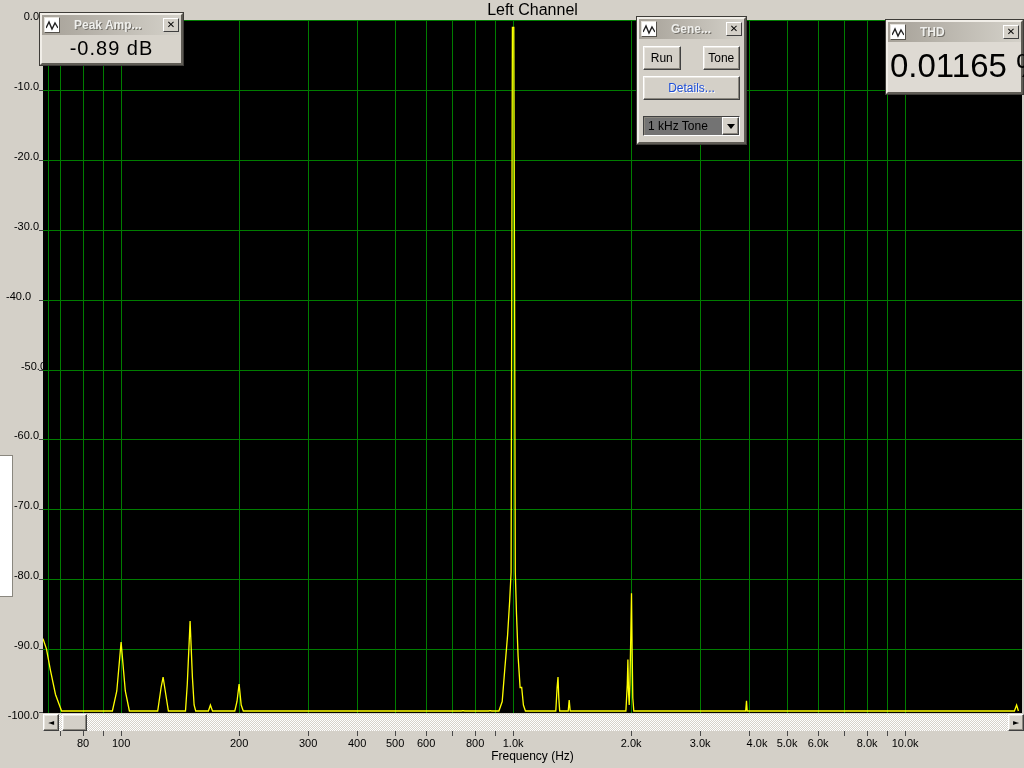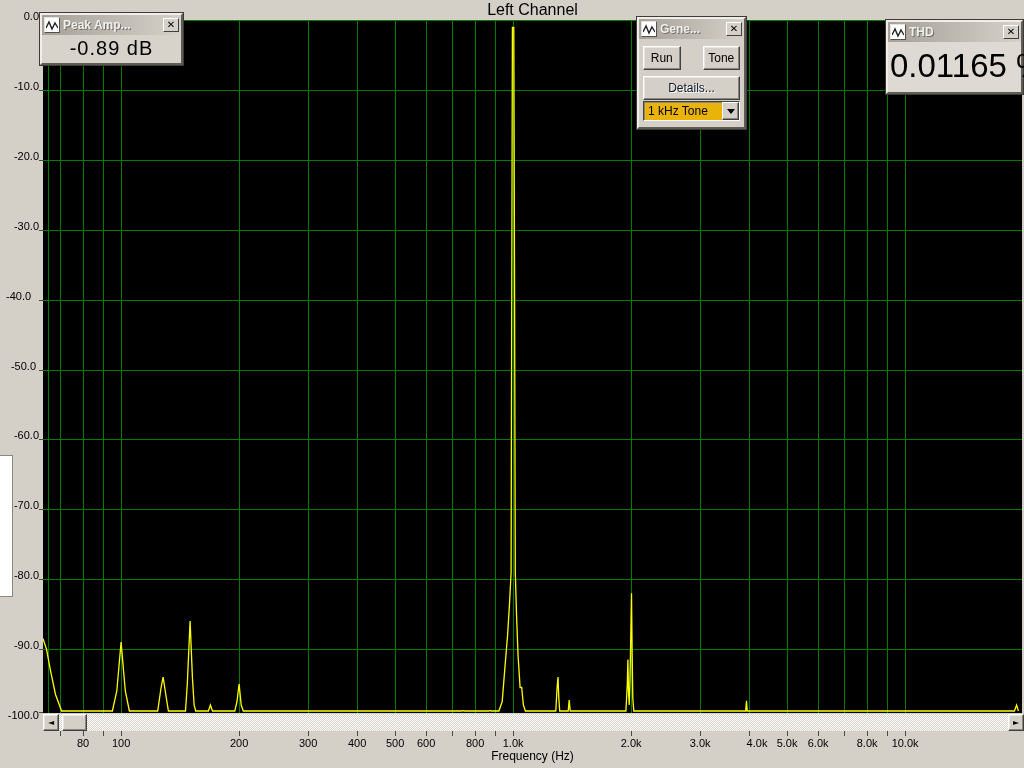--- a/index.html
+++ b/index.html
@@ -15,44 +15,44 @@
   .axis-label { position:absolute; font-size:11px; color:#000; }
   .xaxis-title { position:absolute; left:43px; top:749px; width:979px; text-align:center;
                  font-size:12px; color:#000; }
   .tickmark { position:absolute; width:1px; height:5px; background:#4a4a4a; }
   .ytickmark { position:absolute; width:4px; height:1px; background:#4a4a4a; }
 
   
   .win { position:absolute; background:#d4d0c8; border:2px solid;
          border-color:#f1eee8 #5f5c55 #5f5c55 #f1eee8; box-shadow:0 0 0 1px #3e3c38; z-index:10; }
   .tbar { height:20px; background:linear-gradient(90deg,#a6a198,#d4d1c9);
-          display:flex; align-items:center; gap:3px; padding:1px 2px; }
+          display:flex; align-items:center; gap:14px; padding:1px 2px; }
   .ticon { width:16px; height:16px; background:#fff; flex:0 0 16px;
            border:1px solid; border-color:#e6e3dc #55524c #55524c #e6e3dc;
            display:flex; align-items:center; justify-content:center; }
   .ttext { flex:1; color:#efefec; font-size:12px; font-weight:bold;
            text-shadow:1px 1px 0 #716e67; white-space:nowrap; overflow:hidden; }
   .xbtn { width:16px; height:14px; flex:0 0 16px; background:#d4d0c8;
           border:1px solid; border-color:#fff #404040 #404040 #fff;
           font-size:10px; font-weight:bold; line-height:12px; text-align:center; color:#000;
           font-family:"DejaVu Sans",sans-serif; }
   .peak-val { font-size:20px; text-align:center; padding:2px 0 3px; background:#d7d3cb; color:#000;
               letter-spacing:1px; white-space:nowrap; }
   .thd-val { font-size:33px; text-align:center; padding:5px 2px 7px; background:#dedad3; color:#000;
              white-space:nowrap; }
 
   .btn { background:#d4d0c8; border:1px solid; border-color:#fff #404040 #404040 #fff;
          box-shadow:inset -1px -1px 0 #8a877f, inset 1px 1px 0 #e9e6e0;
          font-size:12px; color:#000; padding:4px 2px; text-align:center; }
-  .btn.disabled { color:#0f172a; text-shadow:1px 1px 0 #fff; }
+  .btn.disabled { color:#1d4ed8; text-shadow:1px 1px 0 #fff; }
   .btn-row { display:flex; gap:22px; margin:7px 4px 0; }
   .btn-row .btn { flex:1; }
   .btn-wide { display:block; margin:6px 4px 0; width:calc(100% - 8px); }
 
-  .combo { display:flex; margin:1px 4px 6px; height:20px; background:#eab308;
+  .combo { display:flex; margin:16px 4px 6px; height:20px; background:#737373;
            border:1px solid; border-color:#404040 #fff #fff #404040;
            box-shadow:inset 1px 1px 0 #8a877f; align-items:center; }
   .combo-text { flex:1; font-size:12px; color:#000; padding:0 4px; white-space:nowrap; }
   .combo-btn { width:17px; height:18px; background:#d4d0c8; border:1px solid;
                border-color:#fff #404040 #404040 #fff; box-shadow:inset -1px -1px 0 #8a877f;
                display:flex; align-items:center; justify-content:center; }
   .tri-down { width:0; height:0; border:4px solid transparent; border-top:5px solid #000;
               margin-top:4px; }
 
   
@@ -116,21 +116,21 @@
         <polyline points="43.0,638.6 46.5,649.1 50.4,670.1 55.5,694.5 61.6,711.0 65.2,711.0 76.6,711.0 79.9,711.0 83.1,711.0 112.4,711.0 116.8,691.0 121.1,642.1 125.3,691.0 129.4,711.0 157.7,711.0 161.1,687.5 163.1,677.1 165.8,694.5 168.4,711.0 183.2,711.0 185.5,711.0 187.3,684.0 190.1,621.1 192.4,677.1 194.1,705.0 195.7,711.0 199.0,711.0 201.1,711.0 203.2,711.0 208.4,711.0 210.4,705.0 212.5,711.0 214.4,711.0 216.4,711.0 234.8,711.0 237.0,701.5 239.1,684.0 241.2,705.0 243.3,711.0 429.0,711.0 432.3,711.0 434.5,711.0 461.4,711.0 463.0,710.6 464.6,711.0 488.6,711.0 490.2,710.6 491.7,711.0 498.9,711.0 502.2,701.5 504.7,670.1 507.6,635.1 509.7,600.2 511.1,572.2 511.9,229.7 512.4,27.4 513.8,27.4 514.5,264.6 515.3,572.2 516.5,614.1 518.1,656.1 520.1,687.5 521.7,687.5 523.4,705.0 525.4,711.0 555.8,711.0 557.1,687.5 558.0,677.1 558.8,698.0 559.7,711.0 568.2,711.0 569.2,700.1 570.2,711.0 625.9,711.0 627.3,684.0 627.9,659.6 628.5,691.0 629.2,705.0 629.9,684.0 630.8,635.1 631.5,593.2 632.1,649.1 632.8,698.0 633.8,711.0 744.4,711.0 745.7,711.0 746.5,700.8 747.2,711.0 748.1,711.0 749.1,711.0 1014.4,711.0 1016.6,705.0 1018.4,711.0" fill="none" stroke="#ffff00" stroke-width="1.3"></polyline>
       </svg>
   </div>
 
   <div id="ylabels">
       <div class="axis-label" style="left: 0px; top: 10px; width: 39px; text-align: right;">0.0</div>
       <div class="axis-label" style="left: 0px; top: 79.9px; width: 39px; text-align: right;">-10.0</div>
       <div class="axis-label" style="left: 0px; top: 149.8px; width: 39px; text-align: right;">-20.0</div>
       <div class="axis-label" style="left: 0px; top: 219.7px; width: 39px; text-align: right;">-30.0</div>
       <div class="axis-label" style="left: 6px; top: 289.6px; width: 29px; text-align: left;">-40.0</div>
-      <div class="axis-label" style="left: 2px; top: 359.5px; width: 34px; text-align: right;">-50.0</div>
+      <div class="axis-label" style="left: 12px; top: 359.5px; width: 34px; text-align: right;">-50.0</div>
       <div class="axis-label" style="left: 0px; top: 429.4px; width: 39px; text-align: right;">-60.0</div>
       <div class="axis-label" style="left: 0px; top: 499.3px; width: 39px; text-align: right;">-70.0</div>
       <div class="axis-label" style="left: 0px; top: 569.2px; width: 39px; text-align: right;">-80.0</div>
       <div class="axis-label" style="left: 0px; top: 639.1px; width: 39px; text-align: right;">-90.0</div>
       <div class="axis-label" style="left: 0px; top: 709px; width: 39px; text-align: right;">-100.0</div>
     </div>
   <div id="xlabels">
       <div class="axis-label" style="left: 58.1297px; top: 737px; width: 50px; text-align: center;">80</div>
       <div class="axis-label" style="left: 96.1179px; top: 737px; width: 50px; text-align: center;">100</div>
       <div class="axis-label" style="left: 214.12px; top: 737px; width: 50px; text-align: center;">200</div>

